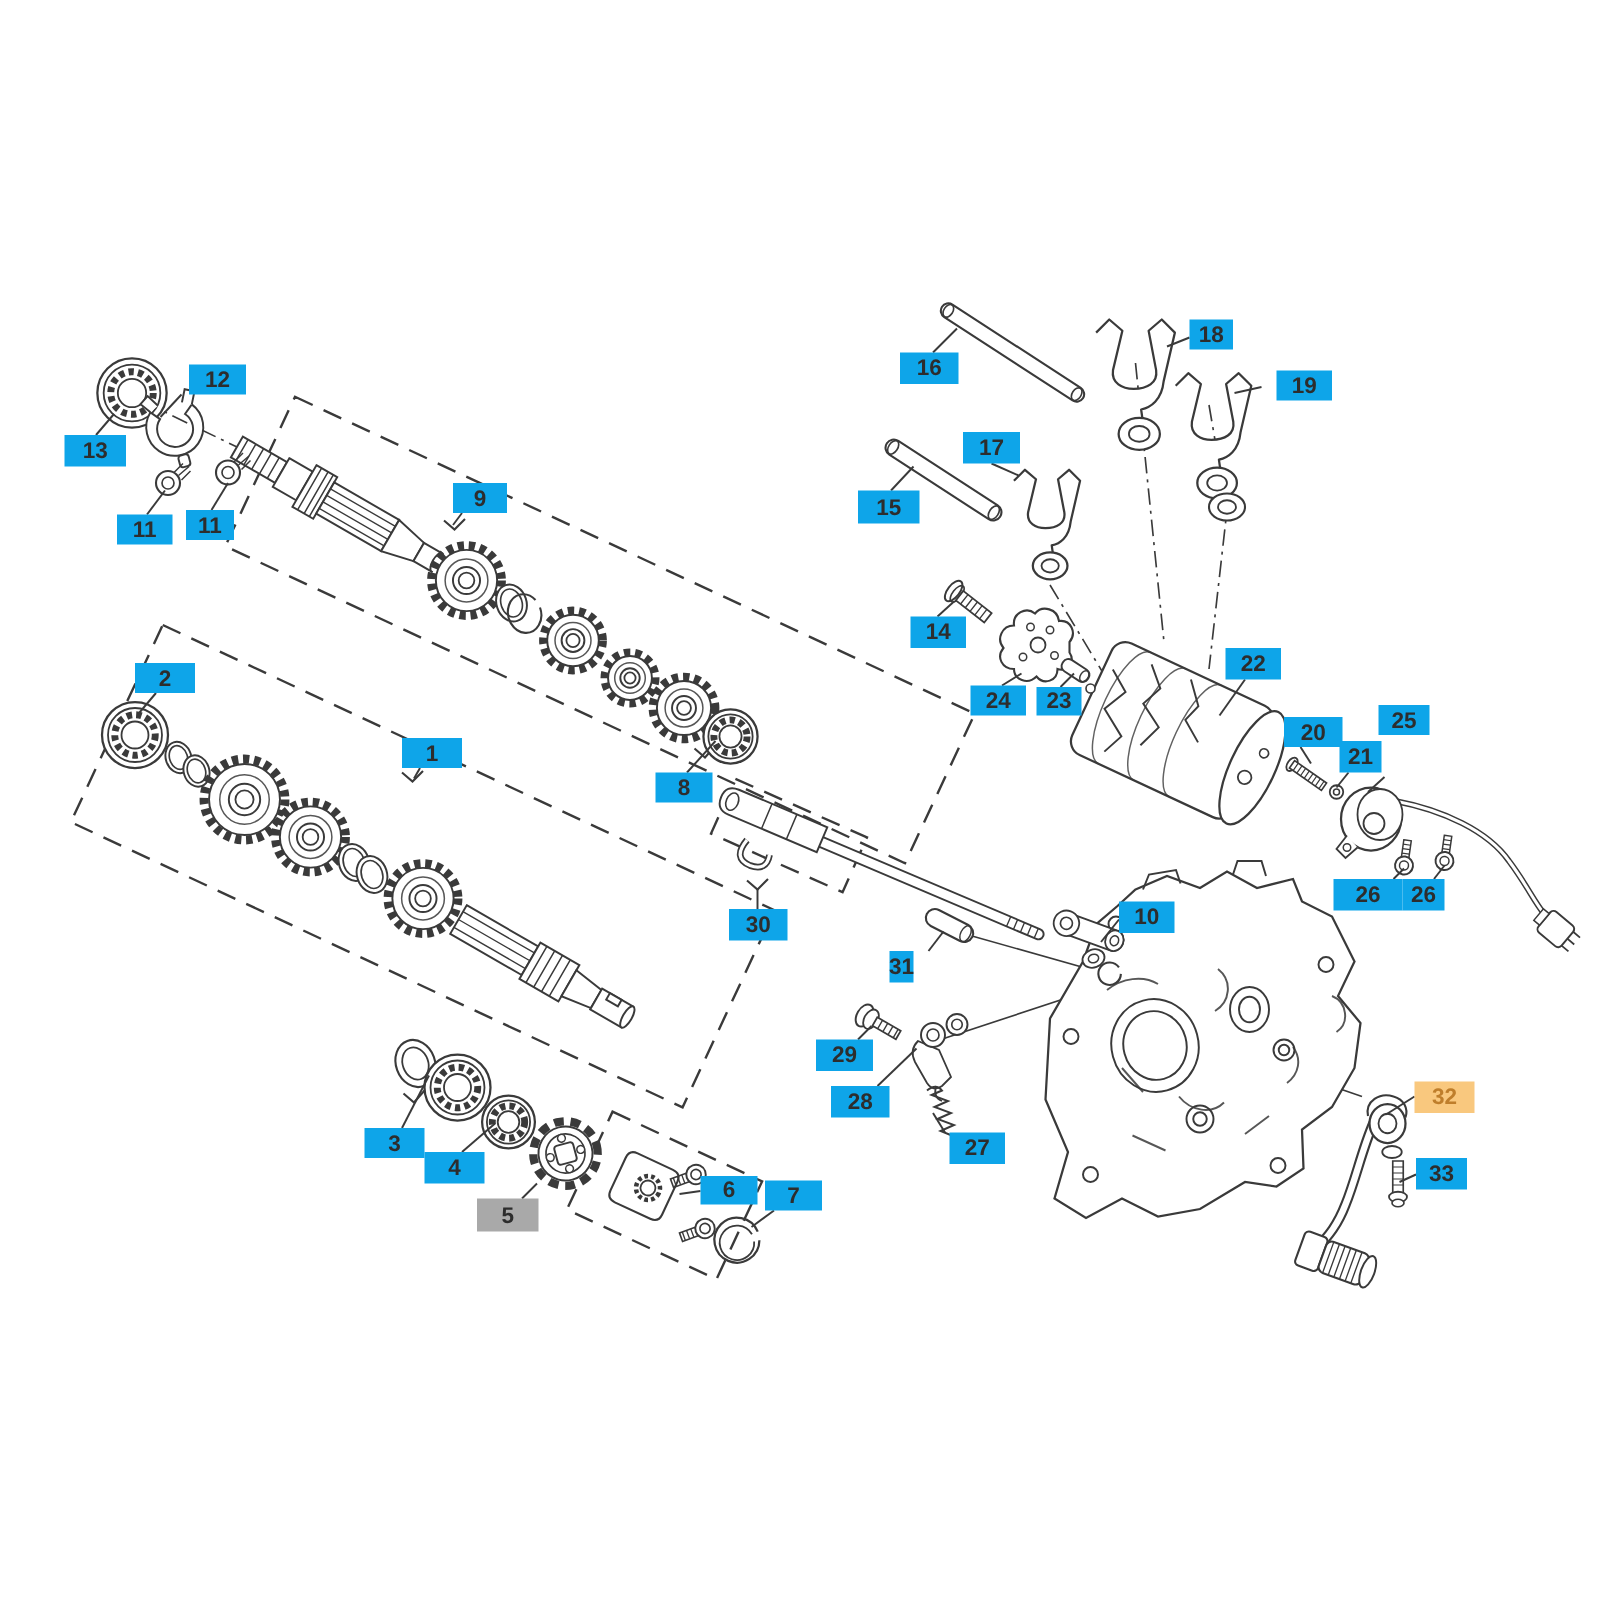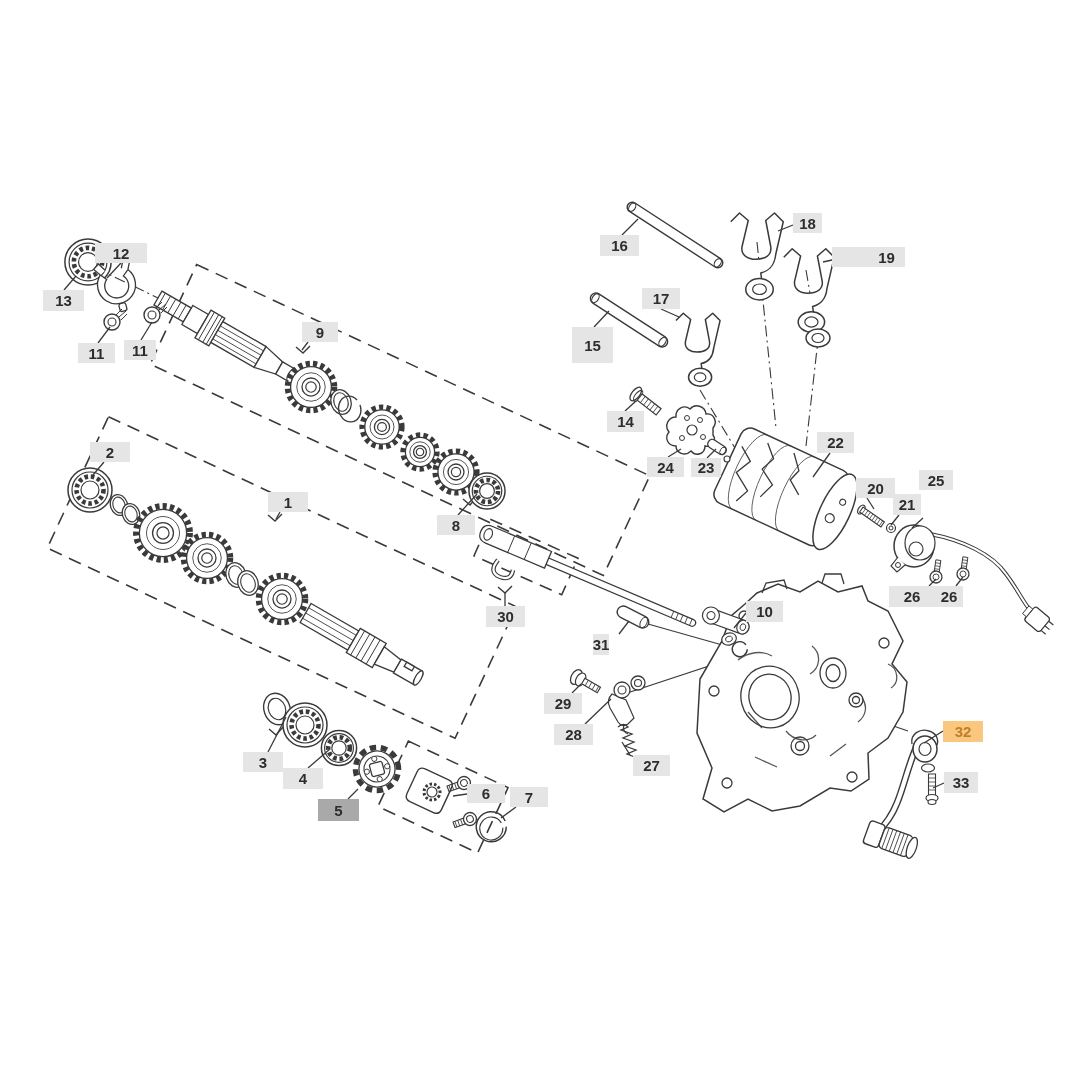--- a/index.html
+++ b/index.html
@@ -1,21 +1,21 @@
 <!DOCTYPE html>
 <html><head>
 <meta charset="utf-8">
 <style>
   html,body{margin:0;padding:0;background:#fff;}
   #stage{position:relative;width:1080px;height:1080px;background:#fff;overflow:hidden;
          font-family:"Liberation Sans",sans-serif;}
   #art{position:absolute;left:0;top:0;}
   #labels{position:absolute;left:0;top:0;width:1080px;height:1080px;pointer-events:none;}
   .part-label{position:absolute;display:flex;align-items:center;justify-content:center;
-      background:#e5e5e5;color:#2d2d2d;font-weight:bold;font-size:15px;
+      background:#0ea5e9;color:#2d2d2d;font-weight:bold;font-size:15px;
       font-family:"Liberation Sans",sans-serif;pointer-events:auto;cursor:pointer;}
   .part-label.dark{background:#a9a9a9;}
   .part-label.highlight{background:#f9c87e;color:#bf7e2b;}
   svg *{vector-effect:non-scaling-stroke;}
 </style>
 </head>
 <body>
 
 <div id="stage">
 <svg id="art" width="1080" height="1080" viewBox="0 0 1080 1080">
@@ -387,37 +387,37 @@
         <polyline points="572,693 581,684"></polyline>
         <polyline points="585,724 611,699"></polyline>
         <polyline points="630,755 622,742"></polyline>
         <polyline points="943,731 924,743"></polyline>
         <polyline points="944,783 933,788"></polyline>
       </g>
 </svg>
 
 <div id="labels">
       <div class="part-label" style="left: 43px; top: 290px; width: 41px; height: 21px;">13</div>
-      <div class="part-label" style="left: 95px; top: 243px; width: 52px; height: 20px;">12</div>
+      <div class="part-label" style="left: 126px; top: 243px; width: 38px; height: 20px;">12</div>
       <div class="part-label" style="left: 78px; top: 343px; width: 37px; height: 20px;">11</div>
       <div class="part-label" style="left: 124px; top: 340px; width: 32px; height: 20px;">11</div>
       <div class="part-label" style="left: 302px; top: 322px; width: 36px; height: 20px;">9</div>
       <div class="part-label" style="left: 90px; top: 442px; width: 40px; height: 20px;">2</div>
       <div class="part-label" style="left: 268px; top: 492px; width: 40px; height: 20px;">1</div>
       <div class="part-label" style="left: 437px; top: 515px; width: 38px; height: 20px;">8</div>
       <div class="part-label" style="left: 243px; top: 752px; width: 40px; height: 20px;">3</div>
       <div class="part-label" style="left: 283px; top: 768px; width: 40px; height: 21px;">4</div>
       <div class="part-label dark" style="left: 318px; top: 799px; width: 41px; height: 22px;">5</div>
       <div class="part-label" style="left: 467px; top: 784px; width: 38px; height: 19px;">6</div>
       <div class="part-label" style="left: 510px; top: 787px; width: 38px; height: 20px;">7</div>
       <div class="part-label" style="left: 600px; top: 235px; width: 39px; height: 21px;">16</div>
-      <div class="part-label" style="left: 572px; top: 327px; width: 41px; height: 36px;">15</div>
+      <div class="part-label" style="left: 572px; top: 327px; width: 41px; height: 22px;">15</div>
       <div class="part-label" style="left: 642px; top: 288px; width: 38px; height: 21px;">17</div>
       <div class="part-label" style="left: 793px; top: 213px; width: 29px; height: 20px;">18</div>
-      <div class="part-label" style="left: 832px; top: 247px; width: 37px; height: 20px; padding-left: 36px;">19</div>
+      <div class="part-label" style="left: 851px; top: 247px; width: 37px; height: 20px;">19</div>
       <div class="part-label" style="left: 607px; top: 411px; width: 37px; height: 21px;">14</div>
       <div class="part-label" style="left: 647px; top: 457px; width: 37px; height: 20px;">24</div>
       <div class="part-label" style="left: 691px; top: 458px; width: 30px; height: 19px;">23</div>
       <div class="part-label" style="left: 817px; top: 432px; width: 37px; height: 21px;">22</div>
       <div class="part-label" style="left: 856px; top: 478px; width: 39px; height: 20px; text-align: center;">20</div>
       <div class="part-label" style="left: 893px; top: 494px; width: 28px; height: 21px;">21</div>
       <div class="part-label" style="left: 919px; top: 470px; width: 34px; height: 20px;">25</div>
       <div class="part-label" style="left: 889px; top: 586px; width: 46px; height: 21px;">26</div>
       <div class="part-label" style="left: 935px; top: 586px; width: 28px; height: 21px;">26</div>
       <div class="part-label" style="left: 746px; top: 601px; width: 37px; height: 21px;">10</div>

